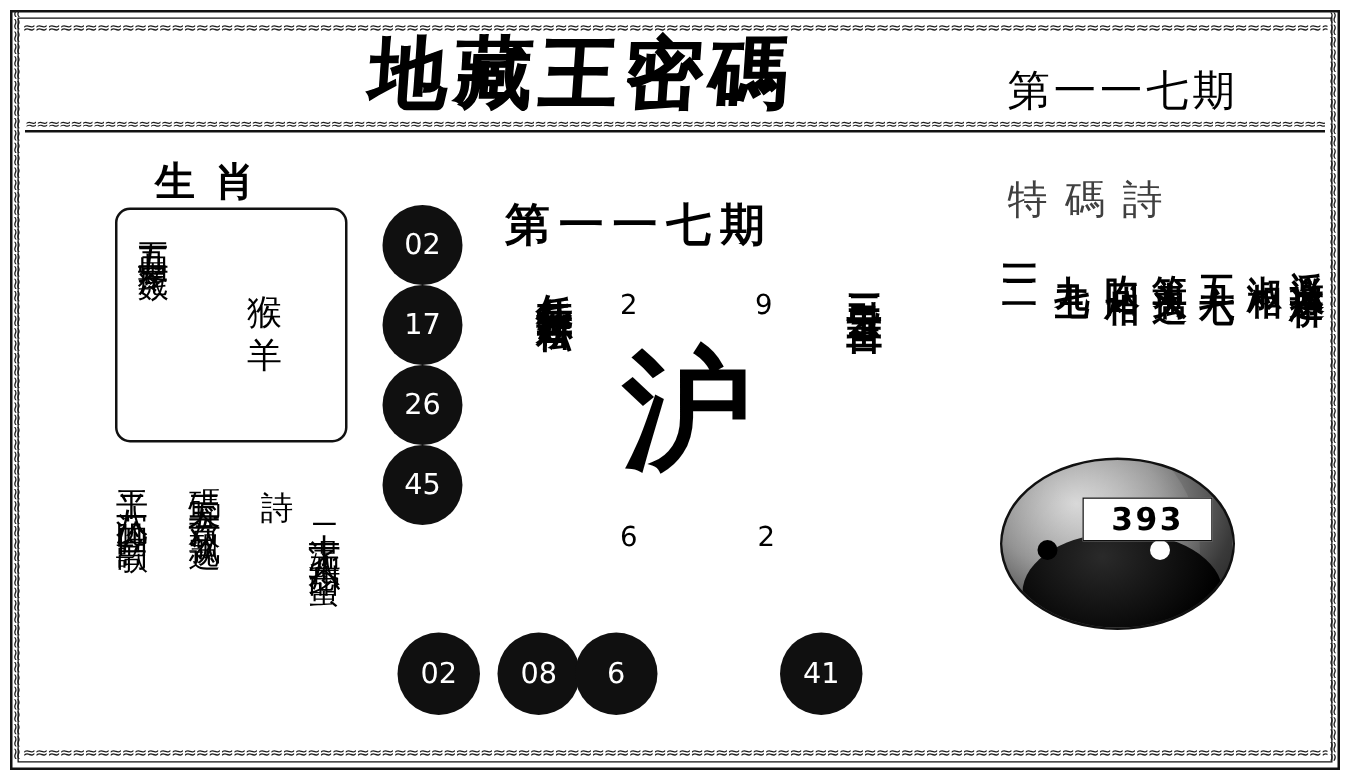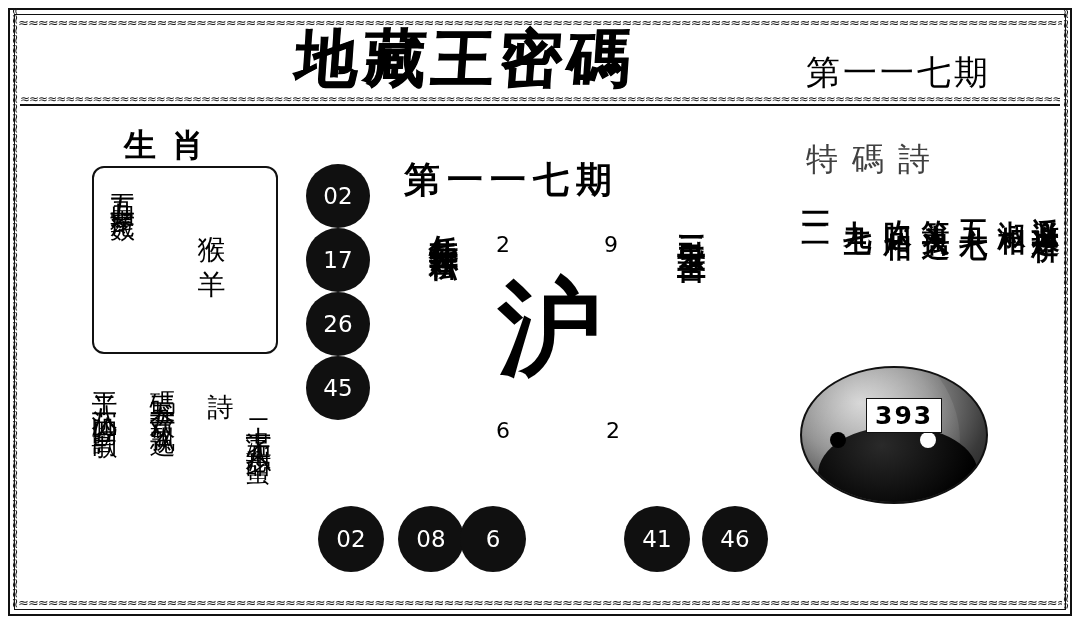--- a/index.html
+++ b/index.html
@@ -280,21 +280,21 @@
   }
   .disc-number {
     position: absolute;
     left: 66px; top: 32px;
     background: #ffffff;
     color: #000;
     font-family: "DejaVu Sans", "Liberation Sans", sans-serif;
     font-weight: bold;
     font-size: 25px;
     letter-spacing: 2px;
-    padding: 2px 8px;
+    padding: 2px 22px;
     border: 1px solid #111;
   }
 </style>
 </head>
 <body>
 
 <div id="poster">
 
   <div class="border-outer"></div>
   <div class="border-inner"></div>
@@ -333,21 +333,20 @@
 
   <div class="ball ball-v" style="top:164px;">02</div>
   <div class="ball ball-v" style="top:228px;">17</div>
   <div class="ball ball-v" style="top:292px;">26</div>
   <div class="ball ball-v" style="top:356px;">45</div>
 
   <div class="ball ball-h" style="left:318px;">02</div>
   <div class="ball ball-h" style="left:398px;">08</div>
   <div class="ball ball-h" style="left:460px;">6</div>
   <div class="ball ball-h" style="left:624px;">41</div>
-  <div class="ball ball-h" style="left:702px;">46</div>
 
   <div class="poem-heading">特碼詩</div>
   <div class="vtext poem-col" style="left:796px; top:198px;">一二一</div>
   <div class="vtext poem-col" style="left:838px; top:198px;">九七三</div>
   <div class="vtext poem-col" style="left:878px; top:198px;">吹回相</div>
   <div class="vtext poem-col" style="left:916px; top:198px;">箫头遇</div>
   <div class="vtext poem-col" style="left:954px; top:198px;">五六七</div>
   <div class="vtext poem-col" style="left:992px; top:198px;">淑相</div>
   <div class="vtext poem-col" style="left:1026px; top:194px;">遥邀过桥</div>
 

